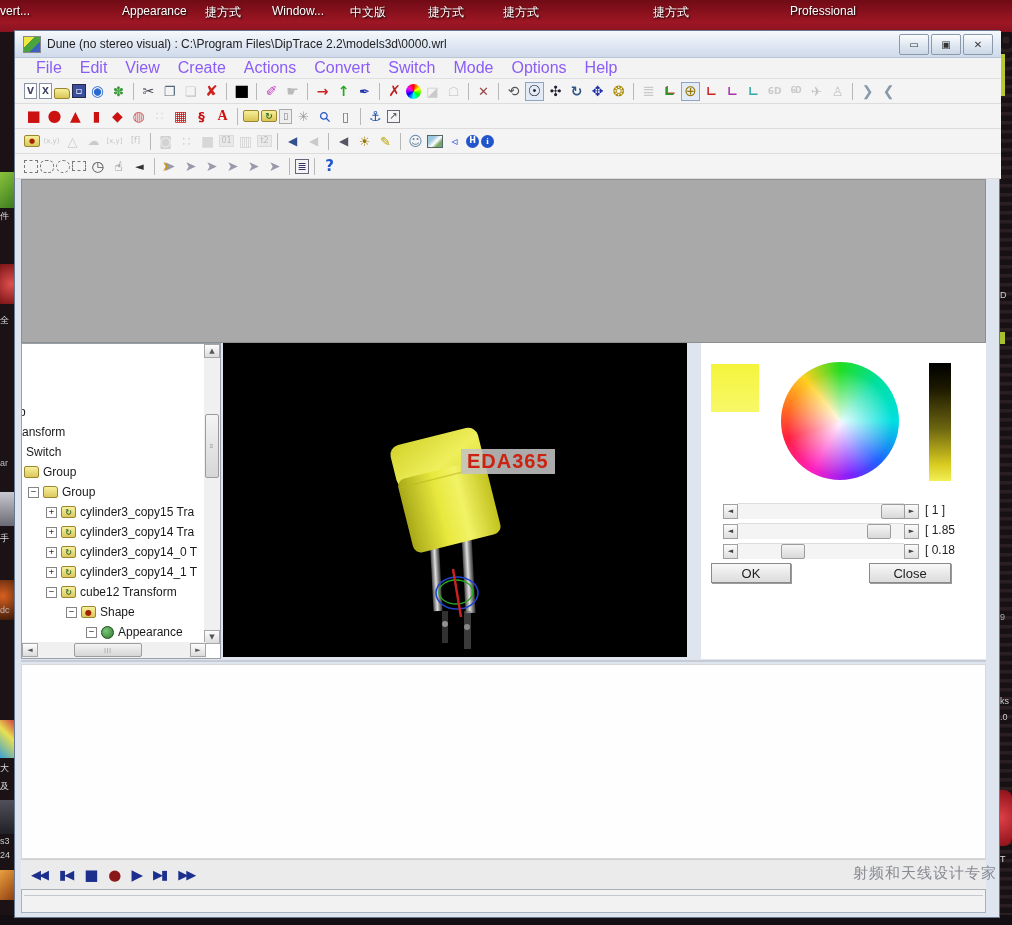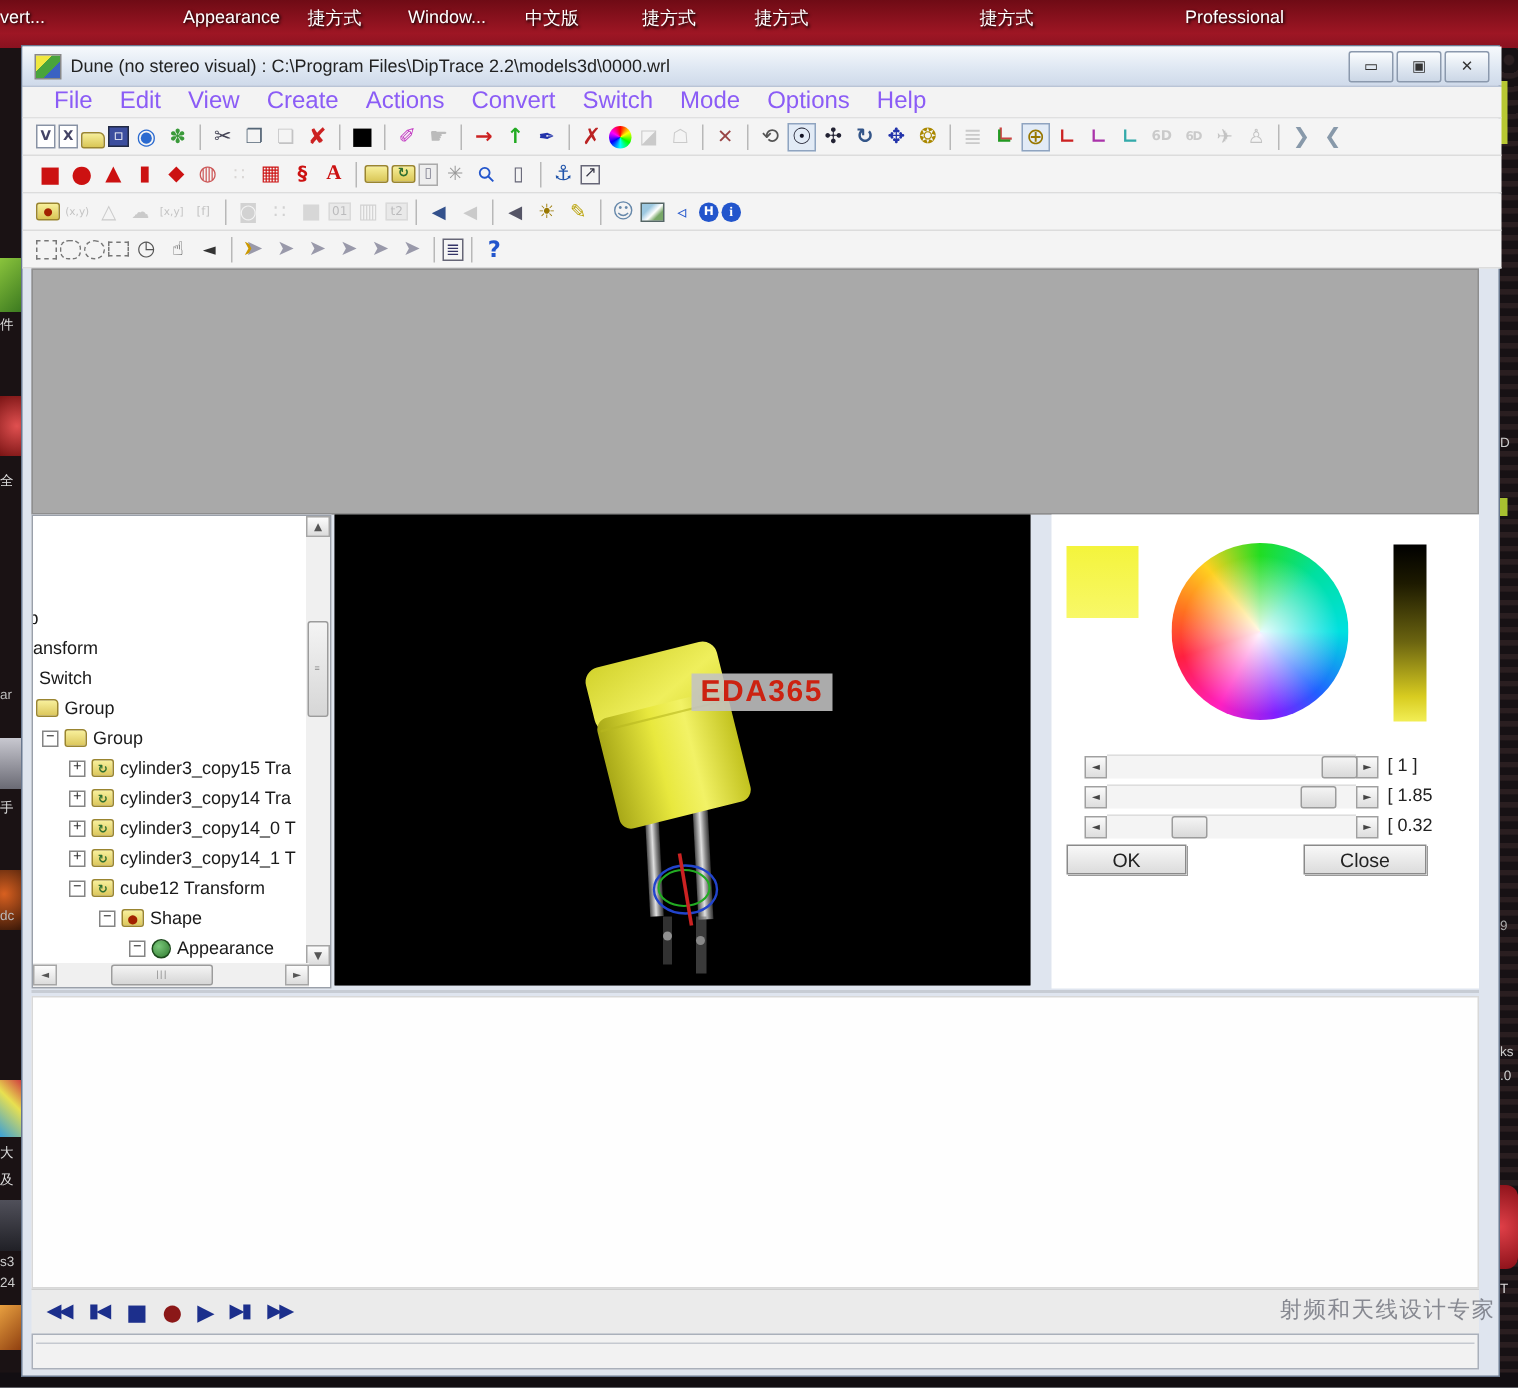--- a/index.html
+++ b/index.html
@@ -613,21 +613,21 @@
         <div class="srow" style="top:200px">
           <span class="sar">◄</span>
           <span class="strack">
             <span class="sthumb" style="left:26%"></span>
           </span>
           <span class="sar">►</span>
         </div>
       </div>
     <div class="sval" style="top:160px">[ 1    ]</div>
     <div class="sval" style="top:180px">[ 1.85</div>
-    <div class="sval" style="top:200px">[ 0.32</div>
+    <div class="sval" style="top:200px">[ 0.18</div>
 
     <div class="cbtn" style="left:10px;top:220px;width:80px">OK</div>
     <div class="cbtn" style="left:168px;top:220px;width:82px">Close</div>
   </div>
 
   <div class="abs" id="divider"></div>
   <div class="abs" id="bottompanel"></div>
 
   <div class="abs" id="playbar">
 

